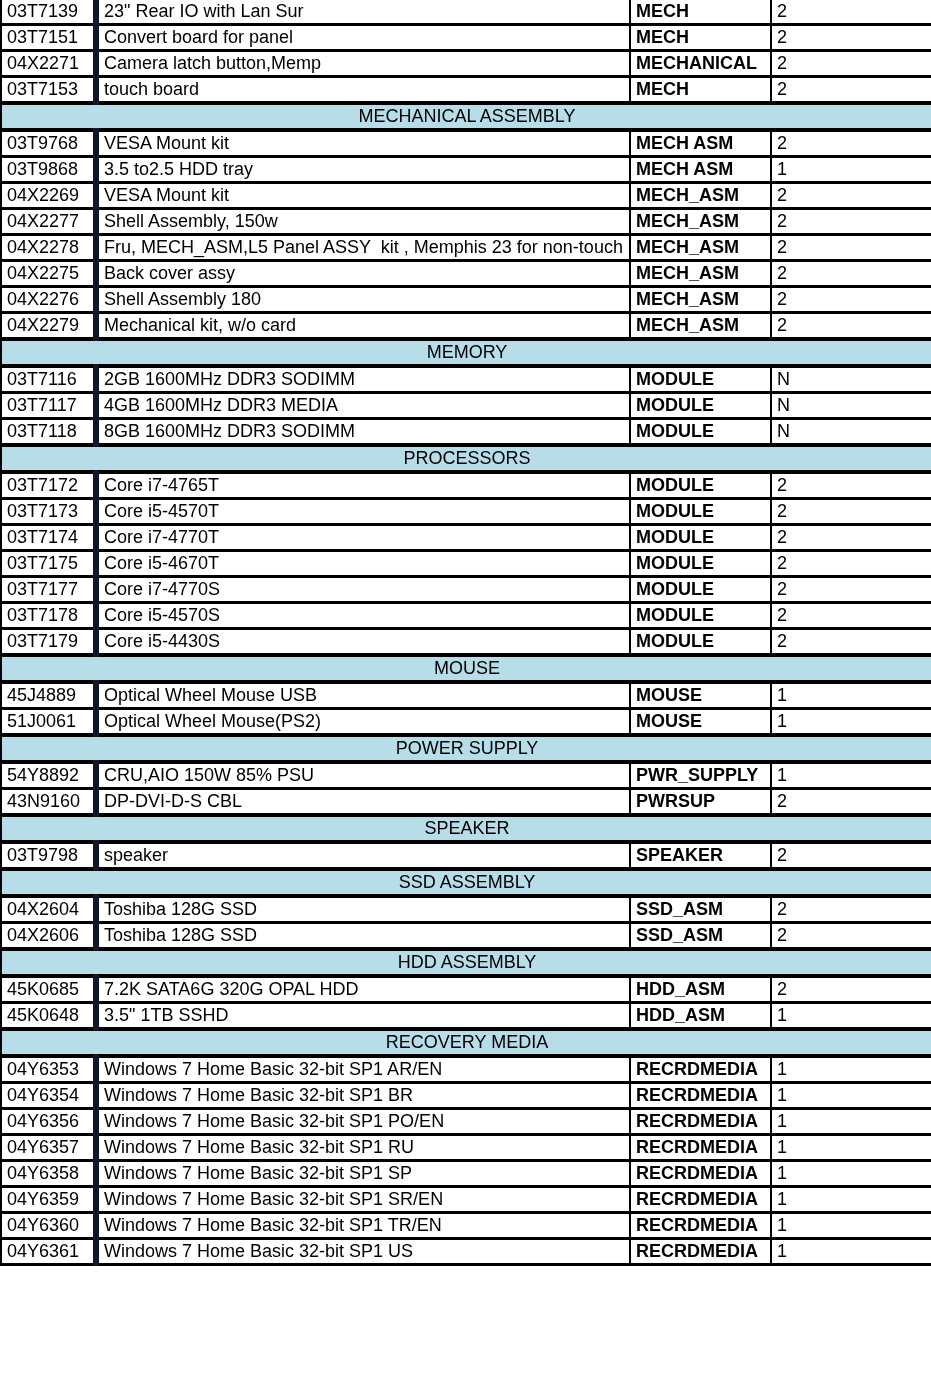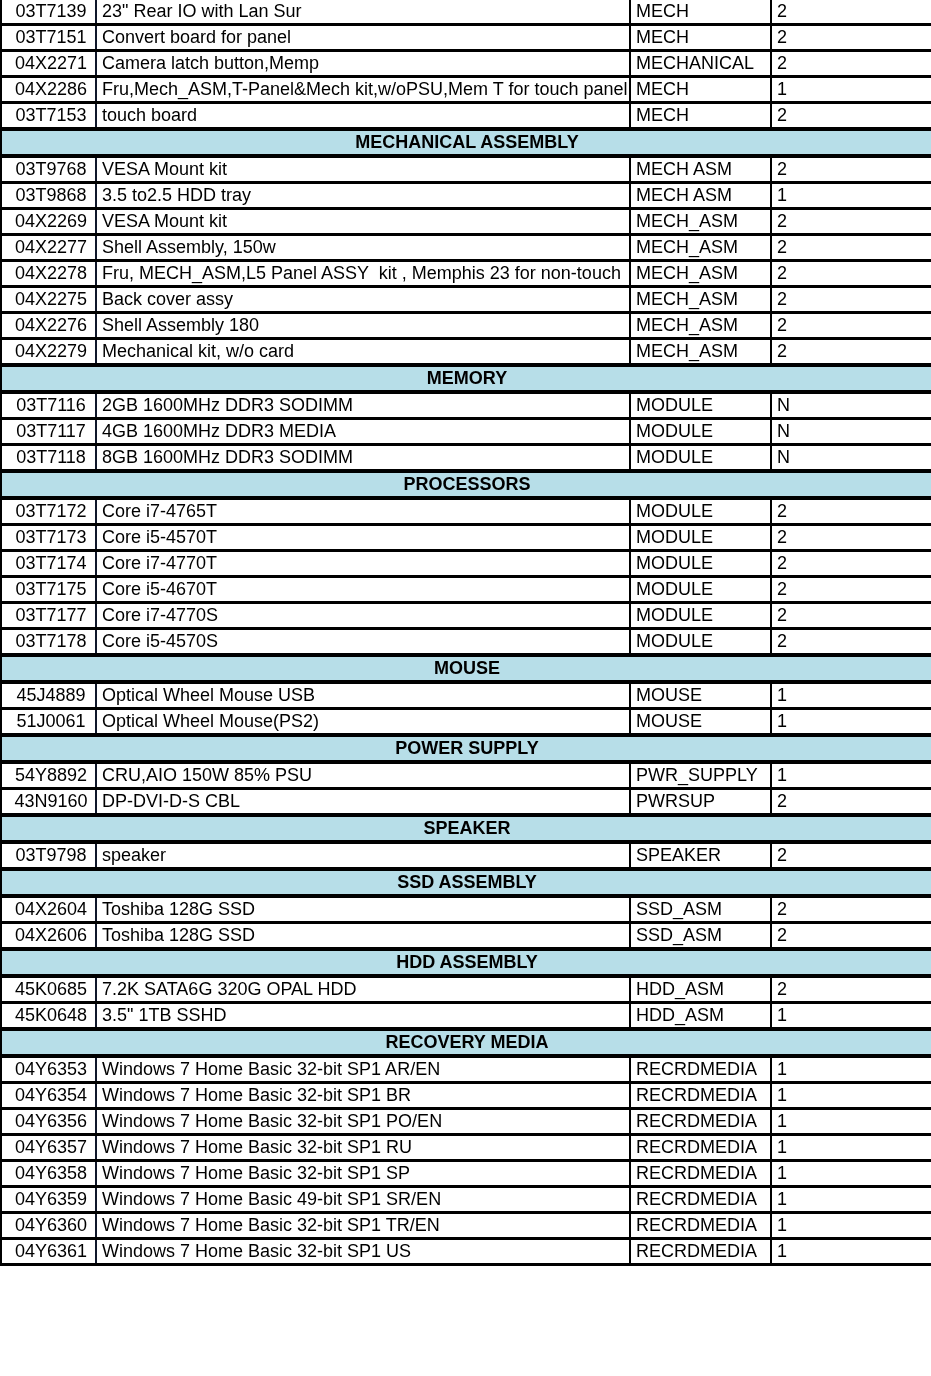--- a/index.html
+++ b/index.html
@@ -22,36 +22,36 @@
     line-height: 23px;
     color: #000000;
     vertical-align: middle;
     white-space: pre;
     overflow: hidden;
     padding: 0 0 0 5px;
     border-bottom: 3px solid #000000;
   }
   td.col-part {
     border-left: 2px solid #000000;
-    border-right: 2px solid #0f172a;
+    border-right: 6px solid #0f172a;
     padding-left: 4px;
-    text-align: center;
   }
   td.col-desc {
     border-right: 2px solid #000000;
   }
   td.col-cat {
     border-right: 2px solid #000000;
+    font-weight: bold;
   }
   td.col-qty {
     padding-left: 5px;
   }
   tr.section-header td {
     background: #b7dee8;
-    font-weight: bold;
+    font-weight: normal;
     text-align: center;
     padding: 0;
     border-top: 4px solid #000000;
     border-bottom: 4px solid #000000;
     border-left: 2px solid #000000;
   }
 </style>
 </head>
 <body>
 
@@ -75,26 +75,20 @@
         <td class="col-cat">MECH</td>
         <td class="col-qty">2</td>
       </tr>
       <tr>
         <td class="col-part">04X2271</td>
         <td class="col-desc">Camera latch button,Memp</td>
         <td class="col-cat">MECHANICAL</td>
         <td class="col-qty">2</td>
       </tr>
       <tr>
-        <td class="col-part">04X2286</td>
-        <td class="col-desc">Fru,Mech_ASM,T-Panel&amp;Mech kit,w/oPSU,Mem T for touch panel</td>
-        <td class="col-cat">MECH</td>
-        <td class="col-qty">1</td>
-      </tr>
-      <tr>
         <td class="col-part">03T7153</td>
         <td class="col-desc">touch board</td>
         <td class="col-cat">MECH</td>
         <td class="col-qty">2</td>
       </tr>
       <tr class="section-header">
         <td colspan="4">MECHANICAL ASSEMBLY</td>
       </tr>
       <tr>
         <td class="col-part">03T9768</td>
@@ -197,20 +191,26 @@
         <td class="col-desc">Core i7-4770S</td>
         <td class="col-cat">MODULE</td>
         <td class="col-qty">2</td>
       </tr>
       <tr>
         <td class="col-part">03T7178</td>
         <td class="col-desc">Core i5-4570S</td>
         <td class="col-cat">MODULE</td>
         <td class="col-qty">2</td>
       </tr>
+      <tr>
+        <td class="col-part">03T7179</td>
+        <td class="col-desc">Core i5-4430S</td>
+        <td class="col-cat">MODULE</td>
+        <td class="col-qty">2</td>
+      </tr>
       <tr class="section-header">
         <td colspan="4">MOUSE</td>
       </tr>
       <tr>
         <td class="col-part">45J4889</td>
         <td class="col-desc">Optical Wheel Mouse USB</td>
         <td class="col-cat">MOUSE</td>
         <td class="col-qty">1</td>
       </tr>
       <tr>
@@ -301,21 +301,21 @@
         <td class="col-qty">1</td>
       </tr>
       <tr>
         <td class="col-part">04Y6358</td>
         <td class="col-desc">Windows 7 Home Basic 32-bit SP1 SP</td>
         <td class="col-cat">RECRDMEDIA</td>
         <td class="col-qty">1</td>
       </tr>
       <tr>
         <td class="col-part">04Y6359</td>
-        <td class="col-desc">Windows 7 Home Basic 49-bit SP1 SR/EN</td>
+        <td class="col-desc">Windows 7 Home Basic 32-bit SP1 SR/EN</td>
         <td class="col-cat">RECRDMEDIA</td>
         <td class="col-qty">1</td>
       </tr>
       <tr>
         <td class="col-part">04Y6360</td>
         <td class="col-desc">Windows 7 Home Basic 32-bit SP1 TR/EN</td>
         <td class="col-cat">RECRDMEDIA</td>
         <td class="col-qty">1</td>
       </tr>
       <tr>

